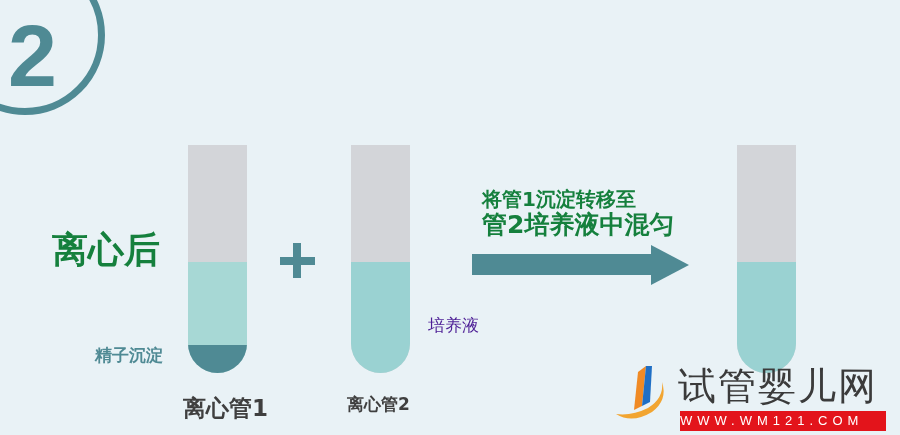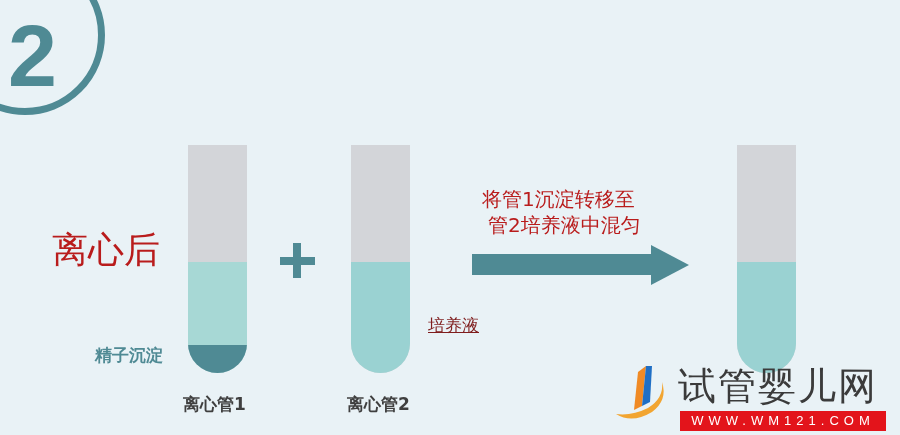--- a/index.html
+++ b/index.html
@@ -1,59 +1,59 @@
 <!DOCTYPE html>
 <html><head>
 <meta charset="utf-8">
 <style>
   html,body{margin:0;padding:0;}
   body{width:900px;height:435px;background:#e9f2f6;position:relative;overflow:hidden;font-family:"DejaVu Sans","Liberation Sans",sans-serif;}
   .abs{position:absolute;}
   .step-circle{left:-55px;top:-45px;width:160px;height:160px;border:7px solid #4f8a94;border-radius:50%;box-sizing:border-box;}
   .step-num{left:8px;top:-4px;font-size:88px;font-weight:bold;color:#4f8a94;line-height:120px;font-family:"Liberation Sans",sans-serif;}
-  .label{color:#b91c1c;font-weight:normal;}
+  .label{color:#15803d;font-weight:bold;}
   .tube{width:59px;height:228px;border-radius:0 0 30px 30px;overflow:hidden;background:#d3d5d9;}
   .liquid{position:absolute;left:0;right:0;bottom:0;background:#a7d8d5;}
   .liquid2{background:#9ad2d2;}
   .sediment{position:absolute;left:0;right:0;bottom:0;height:28px;background:#4f8a94;}
   .plus-h{left:280px;top:257px;width:35px;height:8px;background:#4f8a94;}
   .plus-v{left:293px;top:243px;width:8px;height:35px;background:#4f8a94;}
   .arrow-body{left:472px;top:254px;width:180px;height:21px;background:#4f8a94;}
   .arrow-head{left:651px;top:245px;width:0;height:0;border-top:20px solid transparent;border-bottom:20px solid transparent;border-left:38px solid #4f8a94;}
   .logo-mark{left:612px;top:362px;width:60px;height:62px;}
   .logo-text{left:678px;top:364px;font-size:38px;font-weight:normal;color:#3b3b3b;font-family:"DejaVu Serif",serif;letter-spacing:2px;line-height:44px;}
-  .logo-url{left:680px;top:411px;width:206px;height:20px;background:#e3141b;color:#fff;font-size:13px;letter-spacing:5px;text-align:center;line-height:20px;font-family:"Liberation Sans",sans-serif;}
+  .logo-url{left:680px;top:411px;width:206px;height:20px;background:#e3141b;color:#fff;font-size:13px;letter-spacing:5px;line-height:20px;font-family:"Liberation Sans",sans-serif;}
   .watermark{left:732px;top:396px;font-size:16px;color:rgba(255,255,255,0.7);margin-top:14px;}
 </style>
 </head>
 <body>
 
 <div class="abs step-circle"></div>
 <div class="abs step-num">2</div>
 
 <div class="abs label" style="left:52px;top:226px;font-size:36px;">离心后</div>
 
 <div class="abs tube" style="left:188px;top:145px;">
   <div class="liquid" style="height:111px;"></div>
   <div class="sediment"></div>
 </div>
 <div class="abs label" style="left:95px;top:344px;font-size:17px;font-weight:bold;color:#4f8a94;">精子沉淀</div>
-<div class="abs" style="left:183px;top:393px;font-size:17px;font-weight:bold;color:#3f3f3f;">离心管1</div>
+<div class="abs" style="left:183px;top:393px;font-size:23px;font-weight:bold;color:#3f3f3f;">离心管1</div>
 
 <div class="abs plus-h"></div>
 <div class="abs plus-v"></div>
 
 <div class="abs tube" style="left:351px;top:145px;">
   <div class="liquid liquid2" style="height:111px;"></div>
 </div>
-<div class="abs" style="left:428px;top:314px;font-size:17px;color:#7f1d1d;text-decoration:underline;">培养液</div>
+<div class="abs" style="left:428px;top:314px;font-size:17px;color:#4c1d95;">培养液</div>
 <div class="abs" style="left:347px;top:393px;font-size:17px;font-weight:bold;color:#3f3f3f;">离心管2</div>
 
 <div class="abs label" style="left:482px;top:186px;font-size:20px;line-height:26px;">将管1沉淀转移至</div>
-<div class="abs label" style="left:482px;top:212px;font-size:20px;line-height:26px;margin-left:6px;">管2培养液中混匀</div>
+<div class="abs label" style="left:482px;top:212px;font-size:25px;line-height:26px;">管2培养液中混匀</div>
 <div class="abs arrow-body"></div>
 <div class="abs arrow-head"></div>
 
 <div class="abs tube" style="left:737px;top:145px;">
   <div class="liquid liquid2" style="height:111px;"></div>
 </div>
 
 <svg class="abs logo-mark" viewBox="0 0 60 62">
   <path d="M4 52 Q20 62 40 50 Q56 38 50 20 Q52 36 36 46 Q20 54 4 52Z" fill="#f2a531"></path>
   <path d="M22 48 L26 10 L34 4 L30 44Z" fill="#f08a24"></path>

